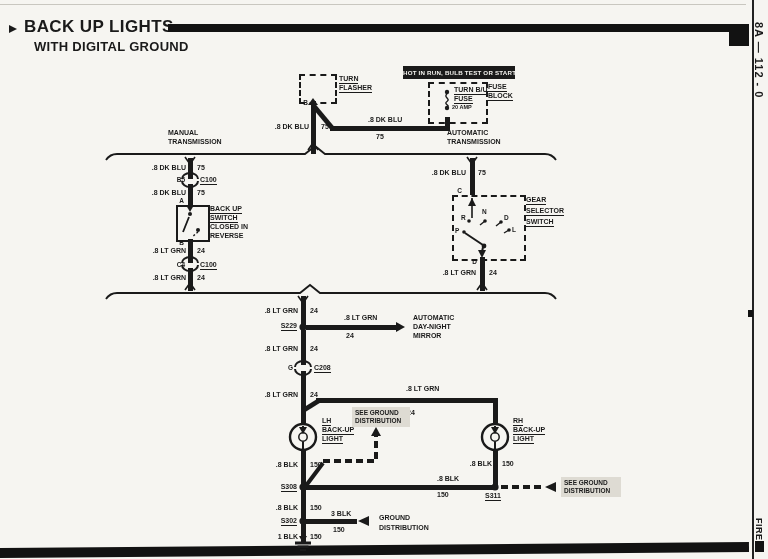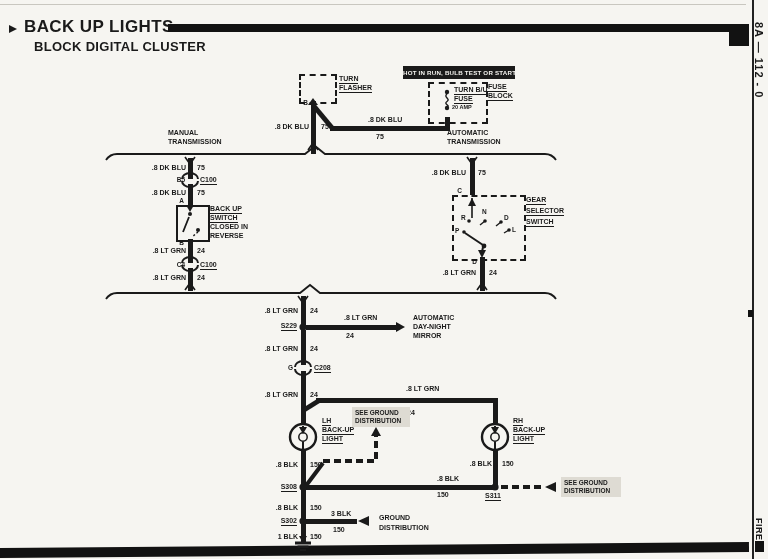--- a/index.html
+++ b/index.html
@@ -42,21 +42,21 @@
   <div style="position:absolute;left:729px;top:24px;width:20px;height:22px;background:#121212;"></div>
   <div style="position:absolute;left:748px;top:310px;width:5px;height:7px;background:#121212;"></div>
   <div class="vtext" style="left:753px;top:22px;font:bold 11px/1 'Liberation Sans',sans-serif;letter-spacing:1px;">8A — 112 - 0</div>
   <div class="vtext" style="left:754px;top:518px;font:bold 9px/1 'Liberation Sans',sans-serif;letter-spacing:.5px;">FIRE</div>
   <div style="position:absolute;left:755px;top:541px;width:9px;height:11px;background:#121212;"></div>
   <div id="bottom-bar"></div>
 
   <div style="position:absolute;left:9px;top:25px;width:0;height:0;border-top:4px solid transparent;border-bottom:4px solid transparent;border-left:8px solid var(--ink);"></div>
   <div class="t" style="left:24px;top:17px;font-size:17px;letter-spacing:.4px;">BACK UP LIGHTS</div>
   <div id="title-rule"></div>
-  <div class="t" style="left:34px;top:40px;font-size:13px;letter-spacing:.3px;">BLOCK DIGITAL CLUSTER</div>
+  <div class="t" style="left:34px;top:40px;font-size:13px;letter-spacing:.3px;">WITH DIGITAL GROUND</div>
 
   <div class="banner" style="left:403px;top:66px;width:112px;height:13px;">HOT IN RUN, BULB TEST OR START</div>
 
   <div class="boxd" style="left:299px;top:74px;width:34px;height:26px;"></div>
   <div class="t" style="left:339px;top:75px;"><span class="u">TURN</span></div>
   <div class="t" style="left:339px;top:84px;"><span class="u">FLASHER</span></div>
   <div class="t tr s65" style="right:460px;top:99px;">B</div>
 
   <div class="boxd" style="left:428px;top:82px;width:56px;height:38px;"></div>
   <div class="t" style="left:488px;top:83px;"><span class="u">FUSE</span></div>

